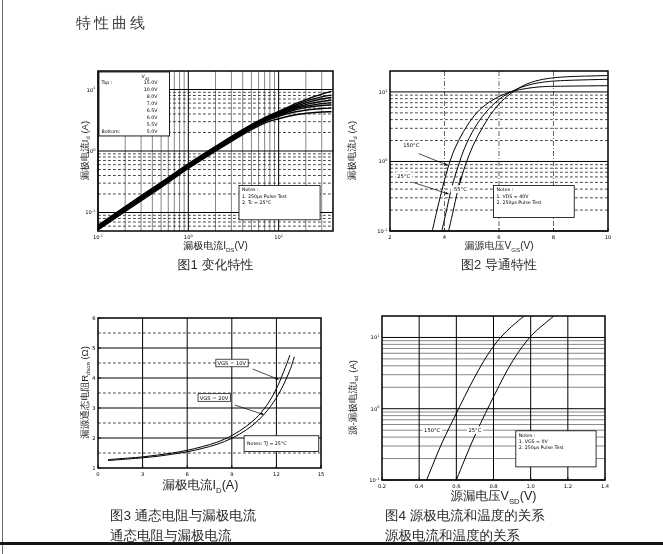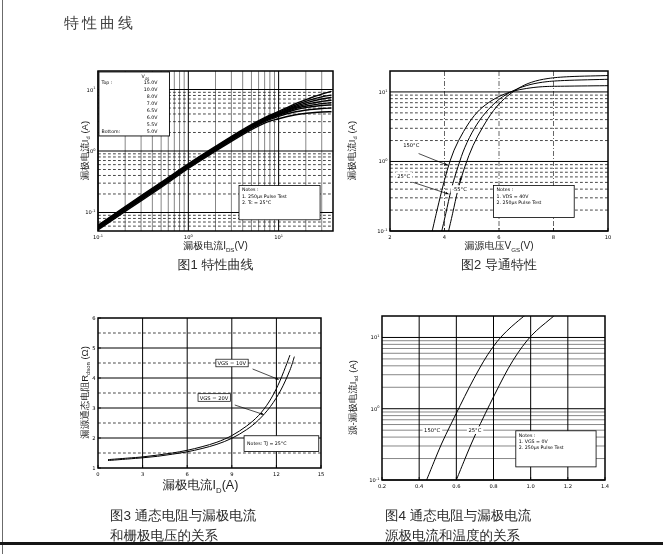--- a/index.html
+++ b/index.html
@@ -1,20 +1,20 @@
 <!DOCTYPE html>
 <html><head>
 <meta charset="utf-8">
 <style>
   html,body{margin:0;padding:0;background:#e8e8e8;}
   .page{position:relative;width:663px;height:554px;background:#ffffff;overflow:hidden;
         font-family:"Liberation Sans","DejaVu Sans",sans-serif;color:#222;}
   .left-rule{position:absolute;left:2px;top:0;width:1px;height:554px;background:#6b6b6b;}
   .bottom-rule{position:absolute;left:0;top:542px;width:663px;height:3px;background:#161616;}
-  .title{position:absolute;left:64px;top:14px;margin:0;font-size:15px;font-weight:400;
+  .title{position:absolute;left:76px;top:14px;margin:0;font-size:15px;font-weight:400;
          letter-spacing:3px;color:#3f3f3f;}
   .chart{position:absolute;}
   .chart svg{display:block;font-family:"DejaVu Sans",sans-serif;}
   .ylab{position:absolute;transform:rotate(-90deg);text-align:center;font-size:9.5px;
         color:#1d1d1d;white-space:nowrap;height:13px;line-height:13px;}
   .xlab{position:absolute;text-align:center;font-size:10px;color:#1d1d1d;white-space:nowrap;}
   .xlab.big{font-size:12.5px;}
   sub{font-size:0.62em;}
   .cap{position:absolute;font-size:13px;color:#2b2b2b;}
   .cap.center{text-align:center;}
@@ -117,21 +117,21 @@
         <g>
           <rect x="161" y="123.39999999999999" width="81.07499999999999" height="34.4" fill="#fff" stroke="#000" stroke-width="0.8"></rect>
           <text x="164" y="129.39999999999998" font-size="4.7" fill="#000">Notes :</text>
           <text x="164" y="135.7" font-size="4.7" fill="#000">1. 250μs Pulse Test</text>
           <text x="164" y="141.99999999999997" font-size="4.7" fill="#000">2. Tc = 25°C</text>
         </g>
       </svg>
   </div>
   <div class="ylab" style="left:9px;top:144px;width:150px"><span>漏极电流I</span><sub>d</sub><span> (A)</span></div>
   <div class="xlab" style="left:98px;top:239px;width:235px"><span>漏极电流I</span><sub>DS</sub><span>(V)</span></div>
-  <div class="cap center" style="left:98px;top:256px;width:235px">图1 特性曲线</div>
+  <div class="cap center" style="left:98px;top:256px;width:235px">图1 变化特性</div>
 
   <div class="chart" style="left:370px;top:62px;width:248px;height:186px">
     <svg width="248" height="186" viewBox="0 0 248 186">
         <defs>
           <clipPath id="clip-c1">
             <rect x="20" y="9" width="218" height="160"></rect>
           </clipPath>
         </defs>
         <g>
           <line x1="20" y1="148.06815669634994" x2="238" y2="148.06815669634994" stroke="#1a1a1a" stroke-width="0.8" stroke-dasharray="2.8,2.2"></line>
@@ -276,21 +276,21 @@
           <polygon points="185.76333333333335,106.6 182.3742665530874,106.87244514866912 183.20670758227658,104.35864666573218" fill="#000"></polygon>
           <rect x="120.0318817138672" y="85.7" width="32.306689453125" height="7.6" fill="#fff" stroke="#000" stroke-width="0.7"></rect>
           <text x="135.96" y="91.5" font-size="5.2" text-anchor="middle" fill="#000">VGS = 20V</text>
         </g>
       </svg>
   </div>
   <div class="ylab" style="left:-1px;top:386px;width:170px"><span>漏源通态电阻R</span><sub>dson</sub><span> (Ω)</span></div>
   <div class="xlab big" style="left:89px;top:477px;width:223px"><span>漏极电流I</span><sub>D</sub><span>(A)</span></div>
   <div class="cap2" style="left:110px;top:500px;width:240px">
     <div>图3 通态电阻与漏极电流</div>
-    <div>和栅极电压的关系</div>
+    <div>通态电阻与漏极电流</div>
   </div>
 
   <div class="chart" style="left:362px;top:305px;width:256px;height:188px">
     <svg width="256" height="188" viewBox="0 0 256 188">
         <defs>
           <clipPath id="clip-c3">
             <rect x="20" y="11" width="223" height="164"></rect>
           </clipPath>
         </defs>
         <g>
@@ -353,17 +353,18 @@
           <rect x="60.51250305175781" y="121.38270874023438" width="19.695086669921874" height="7.6" fill="#fff" stroke="none" stroke-width="0.7"></rect>
           <text x="70.175" y="127.18270907936194" font-size="5.2" text-anchor="middle" fill="#000">150°C</text>
         </g>
         <g>
           <rect x="104.90260162353516" y="121.38270874023438" width="16.39464111328125" height="7.6" fill="#fff" stroke="none" stroke-width="0.7"></rect>
           <text x="112.91666666666666" y="127.18270907936194" font-size="5.2" text-anchor="middle" fill="#000">25°C</text>
         </g>
       </svg>
   </div>
   <div class="ylab" style="left:267px;top:391px;width:170px"><span>源-漏极电流I</span><sub>sd</sub><span> (A)</span></div>
+  <div class="xlab big" style="left:382px;top:488px;width:223px"><span>源漏电压V</span><sub>SD</sub><span>(V)</span></div>
   <div class="cap2" style="left:385px;top:500px;width:240px">
-    <div>图4 通态电阻与漏极电流</div>
+    <div>图4 源极电流和温度的关系</div>
     <div>源极电流和温度的关系</div>
   </div>
 </div>
 
 </body></html>

